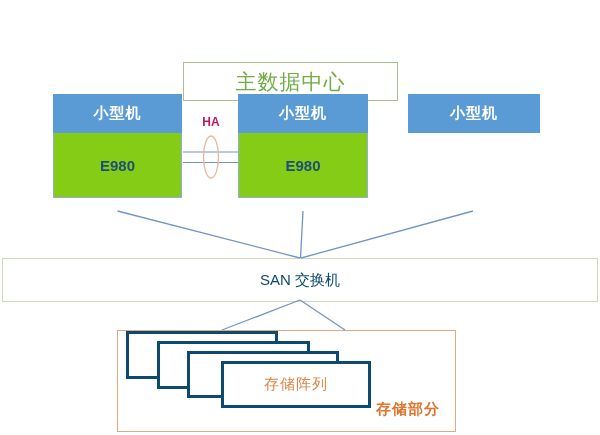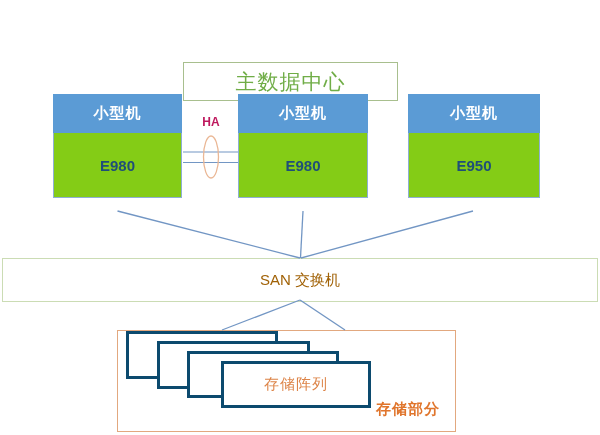--- a/index.html
+++ b/index.html
@@ -22,21 +22,21 @@
   .server2{left:238px;width:130px;}
   .server3{left:408px;width:132px;}
 
   
   .ha-label{position:absolute;left:196px;top:115px;width:30px;text-align:center;
     color:#be185d;font-weight:bold;font-size:12px;}
 
   
   .san-box{position:absolute;left:2px;top:258px;width:594px;height:42px;
     border:1px solid #cbdcb4;background:#ffffff;display:flex;align-items:center;justify-content:center;}
-  .san-box span{color:#a16207;font-size:15px;text-align:right;}
+  .san-box span{color:#0c4a6e;font-size:15px;text-align:right;}
 
   
   .storage-outer{position:absolute;left:117px;top:330px;width:337px;height:100px;
     border:1px solid #e2a87f;background:#ffffff;}
   .stack-rect{position:absolute;background:#ffffff;border:3px solid #0c4a6e;}
   .stack-r1{left:126px;top:331px;width:146px;height:42px;}
   .stack-r2{left:157px;top:341px;width:147px;height:42px;}
   .stack-r3{left:187px;top:351px;width:146px;height:41px;}
   .stack-r4{left:221px;top:361px;width:144px;height:41px;
     display:flex;align-items:center;justify-content:center;}
@@ -59,21 +59,20 @@
   <div class="server server1">
     <div class="hdr">小型机</div>
     <div class="bod">E980</div>
   </div>
   <div class="server server2">
     <div class="hdr">小型机</div>
     <div class="bod">E980</div>
   </div>
   <div class="server server3">
     <div class="hdr">小型机</div>
-    <div class="bod">E950</div>
   </div>
 
   <div class="ha-label">HA</div>
 
   <div class="san-box">
     <span>SAN 交换机</span>
   </div>
 
   <div class="storage-outer"></div>
   <div class="stack-rect stack-r1"></div>

